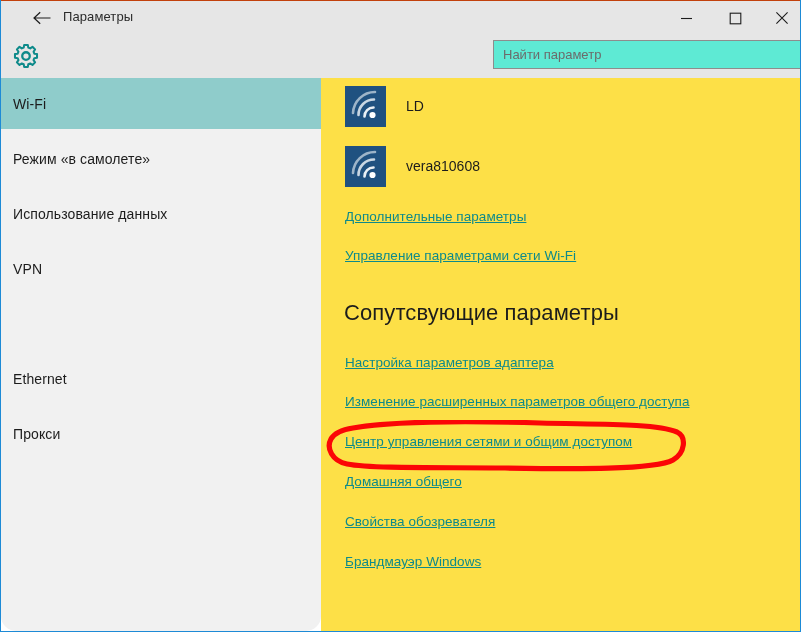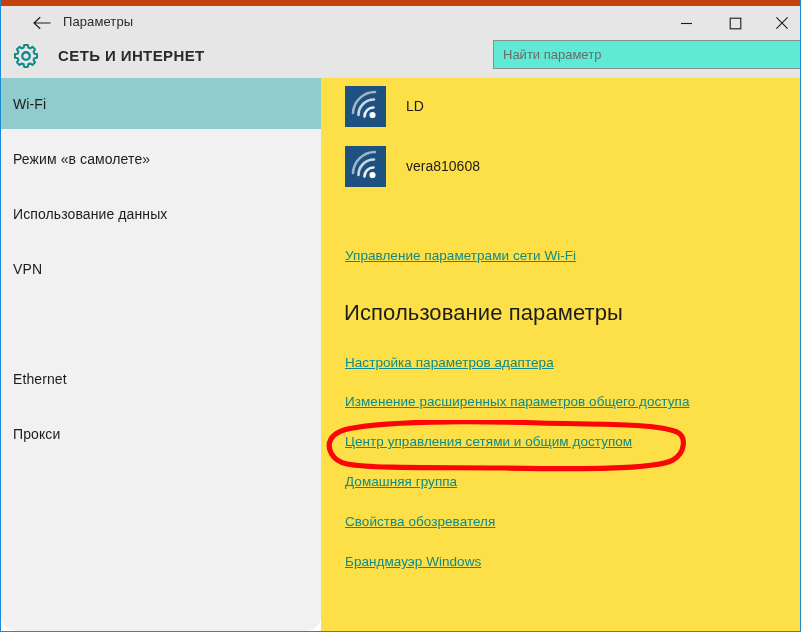--- a/index.html
+++ b/index.html
@@ -23,21 +23,21 @@
     overflow: hidden;
   }
 
   
   #titlebar {
     position: absolute;
     left: 0; top: 0;
     width: 801px;
     height: 34px;
     background: #e6e6e6;
-    border-top: 6px solid #c2410c;
+    border-top: 1px solid #c2410c;
     box-sizing: border-box;
   }
   #back-button {
     position: absolute;
     left: 24px; top: 4px;
     width: 34px; height: 26px;
     display: flex;
     align-items: center;
     justify-content: center;
     cursor: default;
@@ -226,21 +226,20 @@
         <path d="M1.4 1.4 L12.6 12.6 M12.6 1.4 L1.4 12.6" stroke="#1c1c1c" stroke-width="1.1" fill="none"></path>
       </svg>
     </div>
   </div>
 
   <div id="appbar">
     <svg id="gear-icon" viewBox="0 0 32 32">
       <path d="M16 10.4a5.6 5.6 0 1 0 0 11.2 5.6 5.6 0 0 0 0-11.2zm0 2.6a3 3 0 1 1 0 6 3 3 0 0 1 0-6z" fill="#0e8a8a"></path>
       <path d="M13.9 3.3h4.2l.5 3.1 2.2.9 2.6-1.8 3 3-1.8 2.6.9 2.2 3.1.5v4.2l-3.1.5-.9 2.2 1.8 2.6-3 3-2.6-1.8-2.2.9-.5 3.1h-4.2l-.5-3.1-2.2-.9-2.6 1.8-3-3 1.8-2.6-.9-2.2-3.1-.5v-4.2l3.1-.5.9-2.2-1.8-2.6 3-3 2.6 1.8 2.2-.9z" fill="none" stroke="#0e8a8a" stroke-width="2.3" stroke-linejoin="round"></path>
     </svg>
-    <div id="category-title">СЕТЬ И ИНТЕРНЕТ</div>
   </div>
 
   <div id="search-box">
     <input id="search-input" type="text" placeholder="Найти параметр" style="">
     <svg id="search-icon" viewBox="0 0 18 18">
       <circle cx="7.4" cy="7.4" r="5.1" fill="none" stroke="#4a4a4a" stroke-width="1"></circle>
       <path d="M11.2 11.2 L16.4 16.4" stroke="#4a4a4a" stroke-width="1" fill="none"></path>
     </svg>
   </div>
 
@@ -285,28 +284,29 @@
         <svg width="41" height="41" viewBox="0 0 41 41">
           <path d="M8 27 A22 22 0 0 1 30 6" fill="none" stroke="#9db4c8" stroke-width="2.6" stroke-linecap="round"></path>
           <path d="M13.5 29 A15.5 15.5 0 0 1 29 13.5" fill="none" stroke="#c9d7e3" stroke-width="2.6" stroke-linecap="round"></path>
           <path d="M19.5 30.5 A9 9 0 0 1 28.5 21.5" fill="none" stroke="#e9eff4" stroke-width="2.6" stroke-linecap="round"></path>
           <circle cx="27.5" cy="29" r="3.1" fill="#ffffff"></circle>
         </svg>
       </div>
       <span class="net-name">vera810608</span>
     </div>
 
+    <a class="clink" style="top:131px" href="#">Дополнительные параметры</a>
     <a class="clink" style="top:170px" href="#">Управление параметрами сети Wi-Fi</a>
 
-    <div id="related-heading">Использование параметры</div>
+    <div id="related-heading">Сопутсвующие параметры</div>
 
     <a class="clink" style="top:277px" href="#">Настройка параметров адаптера</a>
     <a class="clink" style="top:316px" href="#">Изменение расширенных параметров общего доступа</a>
     <a class="clink" style="top:356px" href="#">Центр управления сетями и общим доступом</a>
-    <a class="clink" style="top:396px" href="#">Домашняя группа</a>
+    <a class="clink" style="top:396px" href="#">Домашняя общего</a>
     <a class="clink" style="top:476px" href="#">Брандмауэр Windows</a>
     <a class="clink" style="top:436px" href="#">Свойства обозревателя</a>
   </div>
 
   <svg id="annotation" viewBox="0 0 364 52">
     <path d="M28 8
              C 70 1, 150 1, 215 3
              C 268 4.6, 330 3, 352 12
              C 362 17, 360 33, 348 40
              C 330 50, 250 49, 180 48

